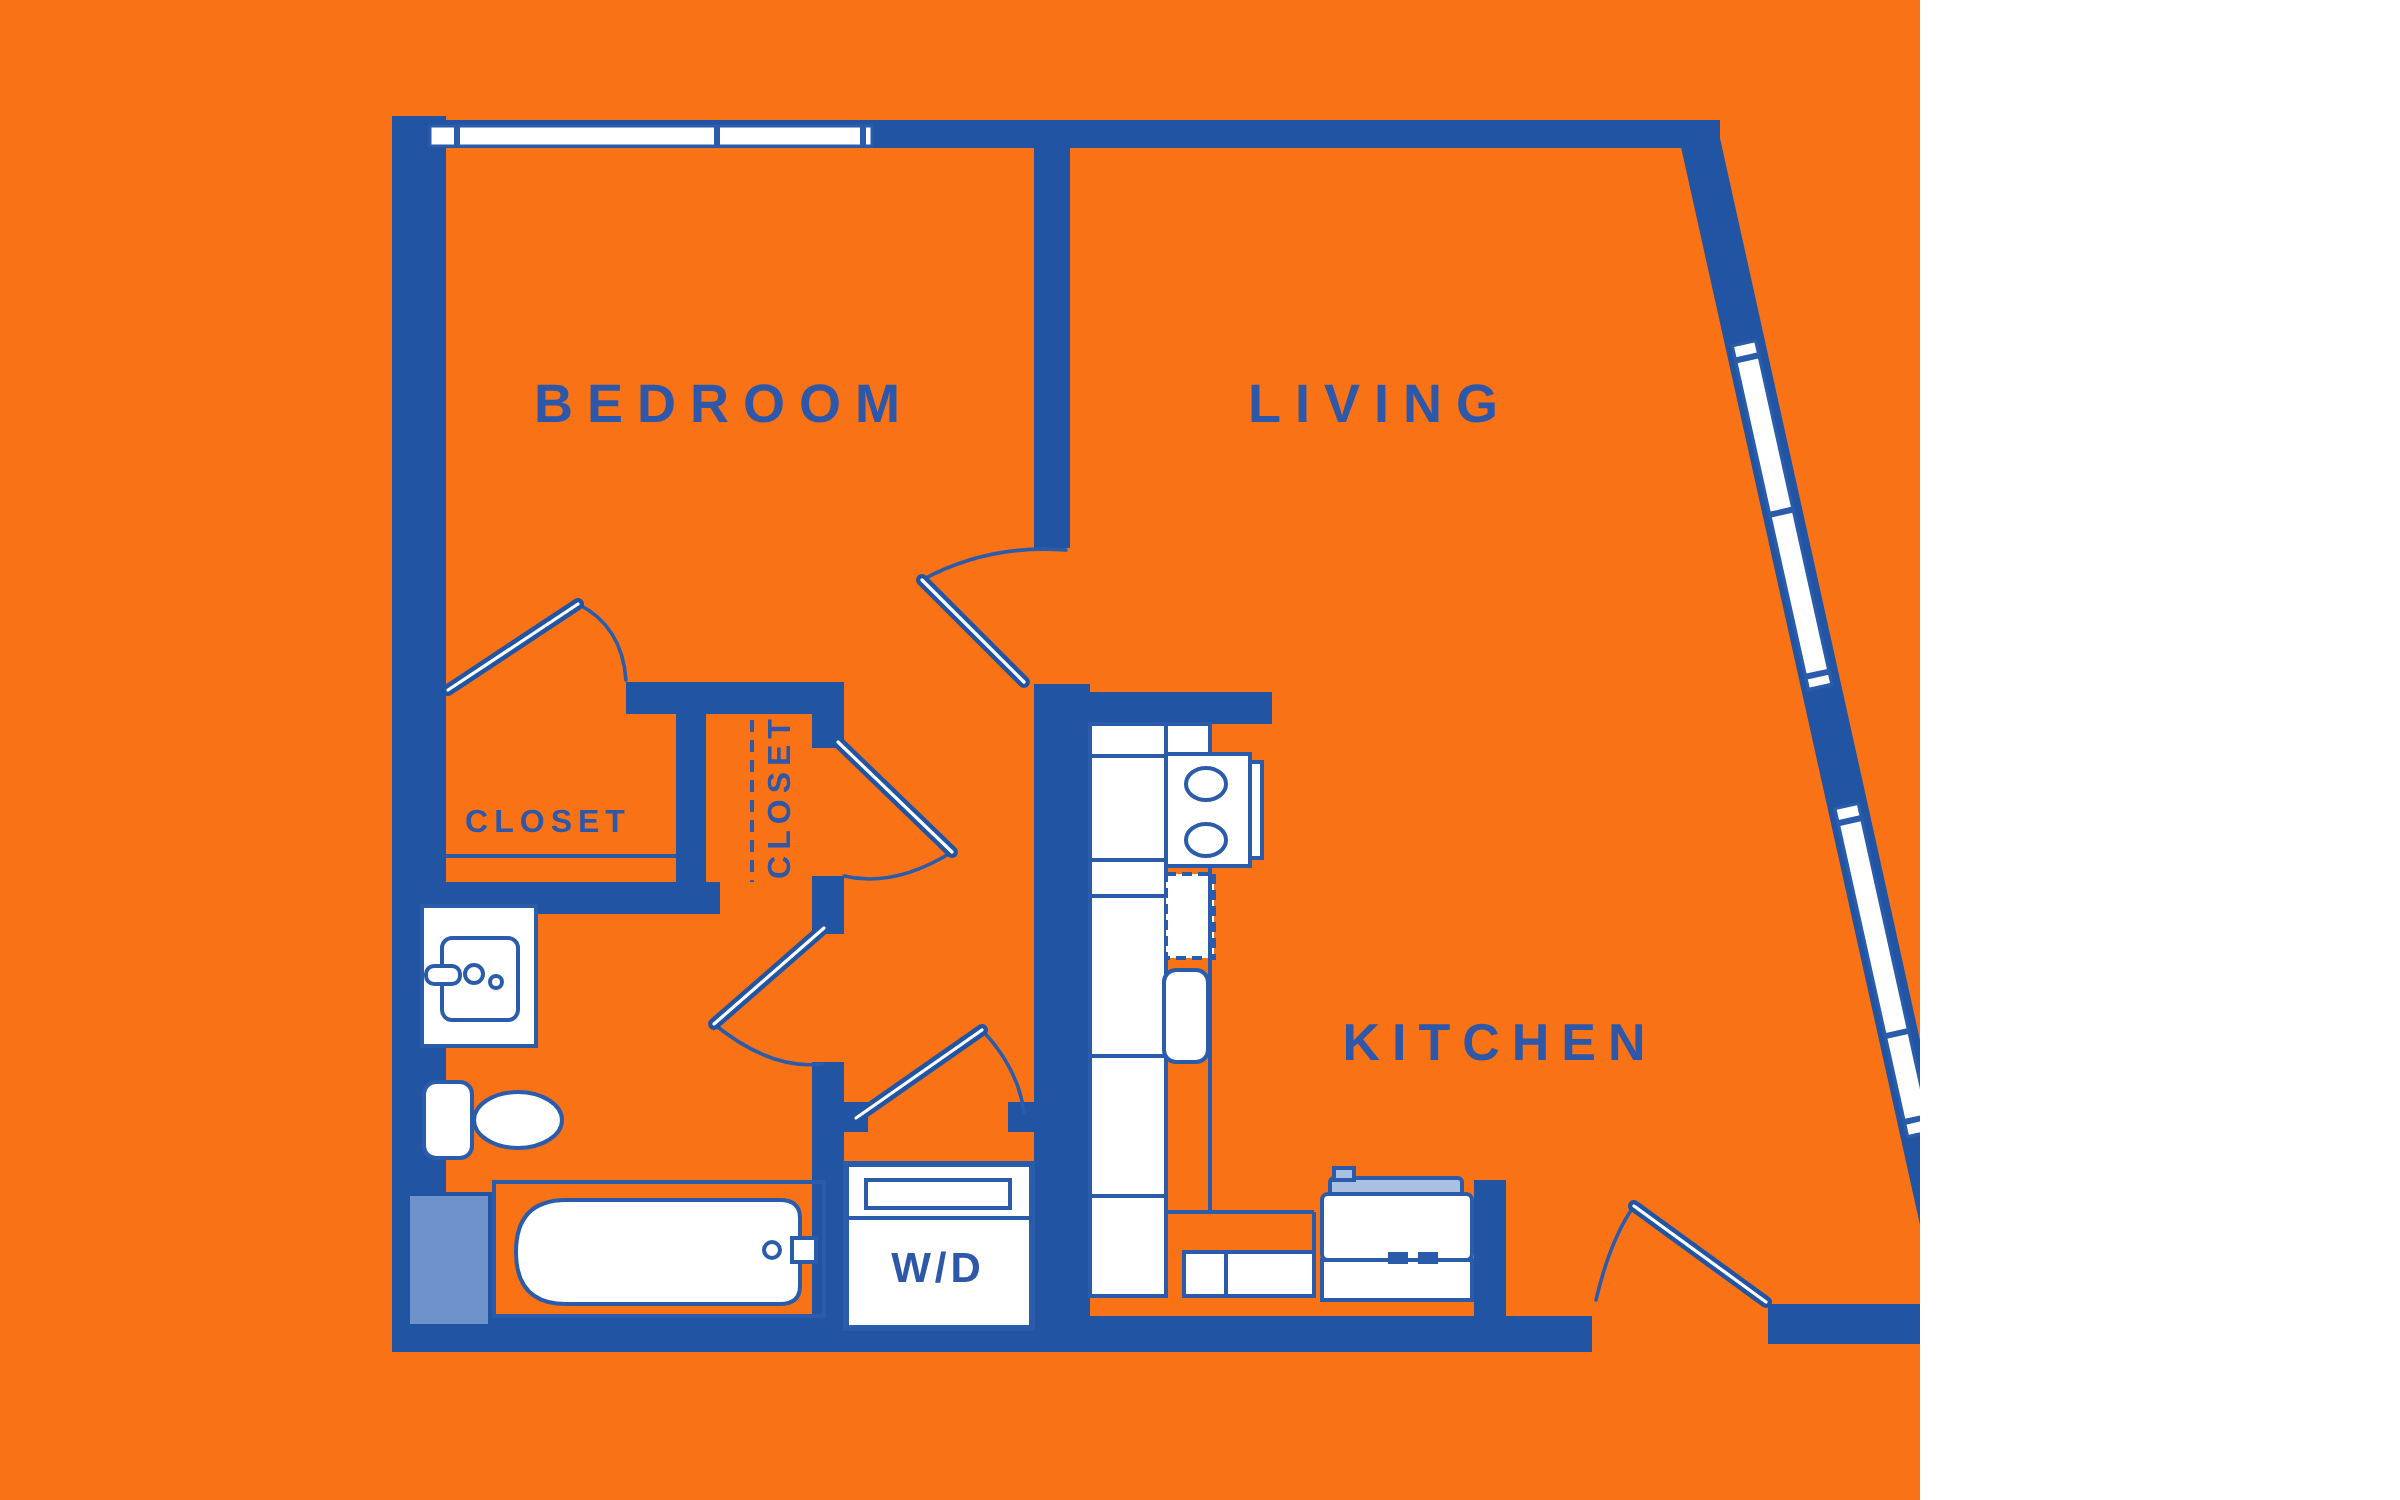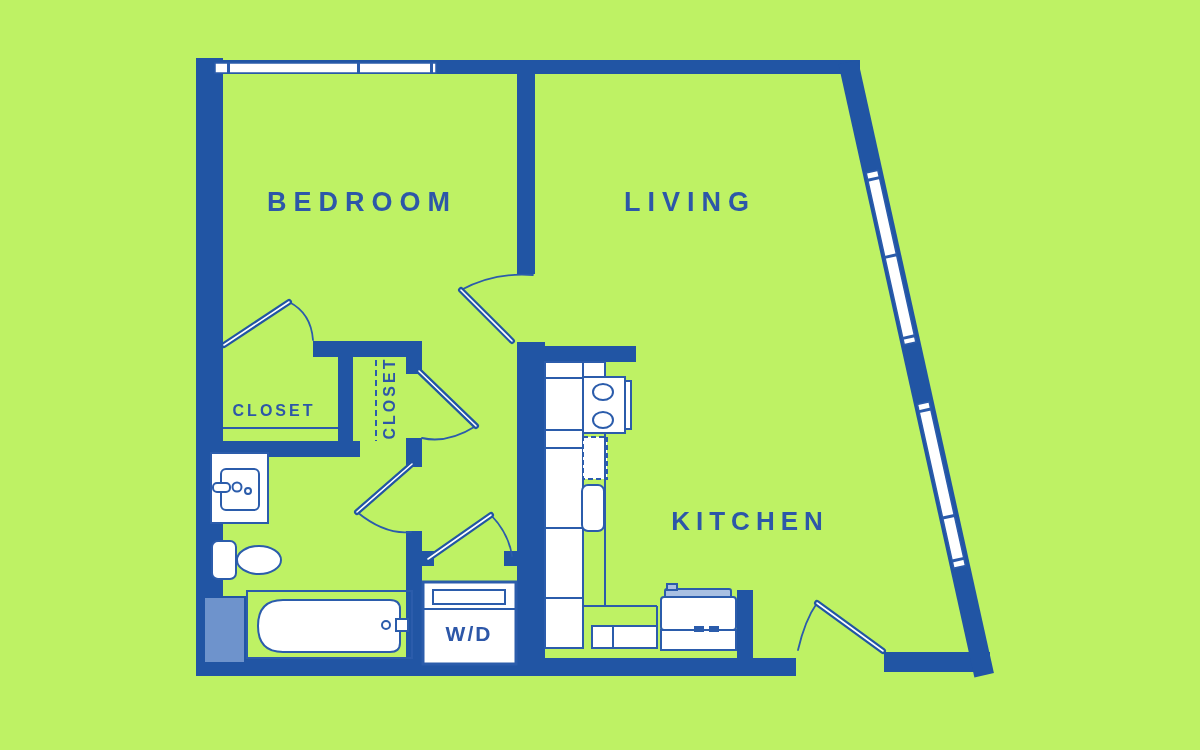--- a/index.html
+++ b/index.html
@@ -1,16 +1,16 @@
 <!DOCTYPE html>
 <html><head>
 <meta charset="utf-8">
 <style>
   html,body{margin:0;padding:0;background:#ffffff;}
-  .stage{position:relative;width:1200px;height:750px;background:#bef264;overflow:hidden;
+  .stage{position:relative;width:960px;height:750px;background:#f97316;overflow:hidden;
          font-family:"Liberation Sans", sans-serif;}
   svg{position:absolute;left:0;top:0;}
   text{font-family:"Liberation Sans","DejaVu Sans",sans-serif;fill:#2d57a8;}
   .room-label{font-size:27px;letter-spacing:7px;font-weight:600;}
   .small-label{font-size:16px;letter-spacing:3px;font-weight:600;}
   .wd-label{font-size:21px;letter-spacing:2px;font-weight:600;}
 </style>
 </head>
 <body>
 

